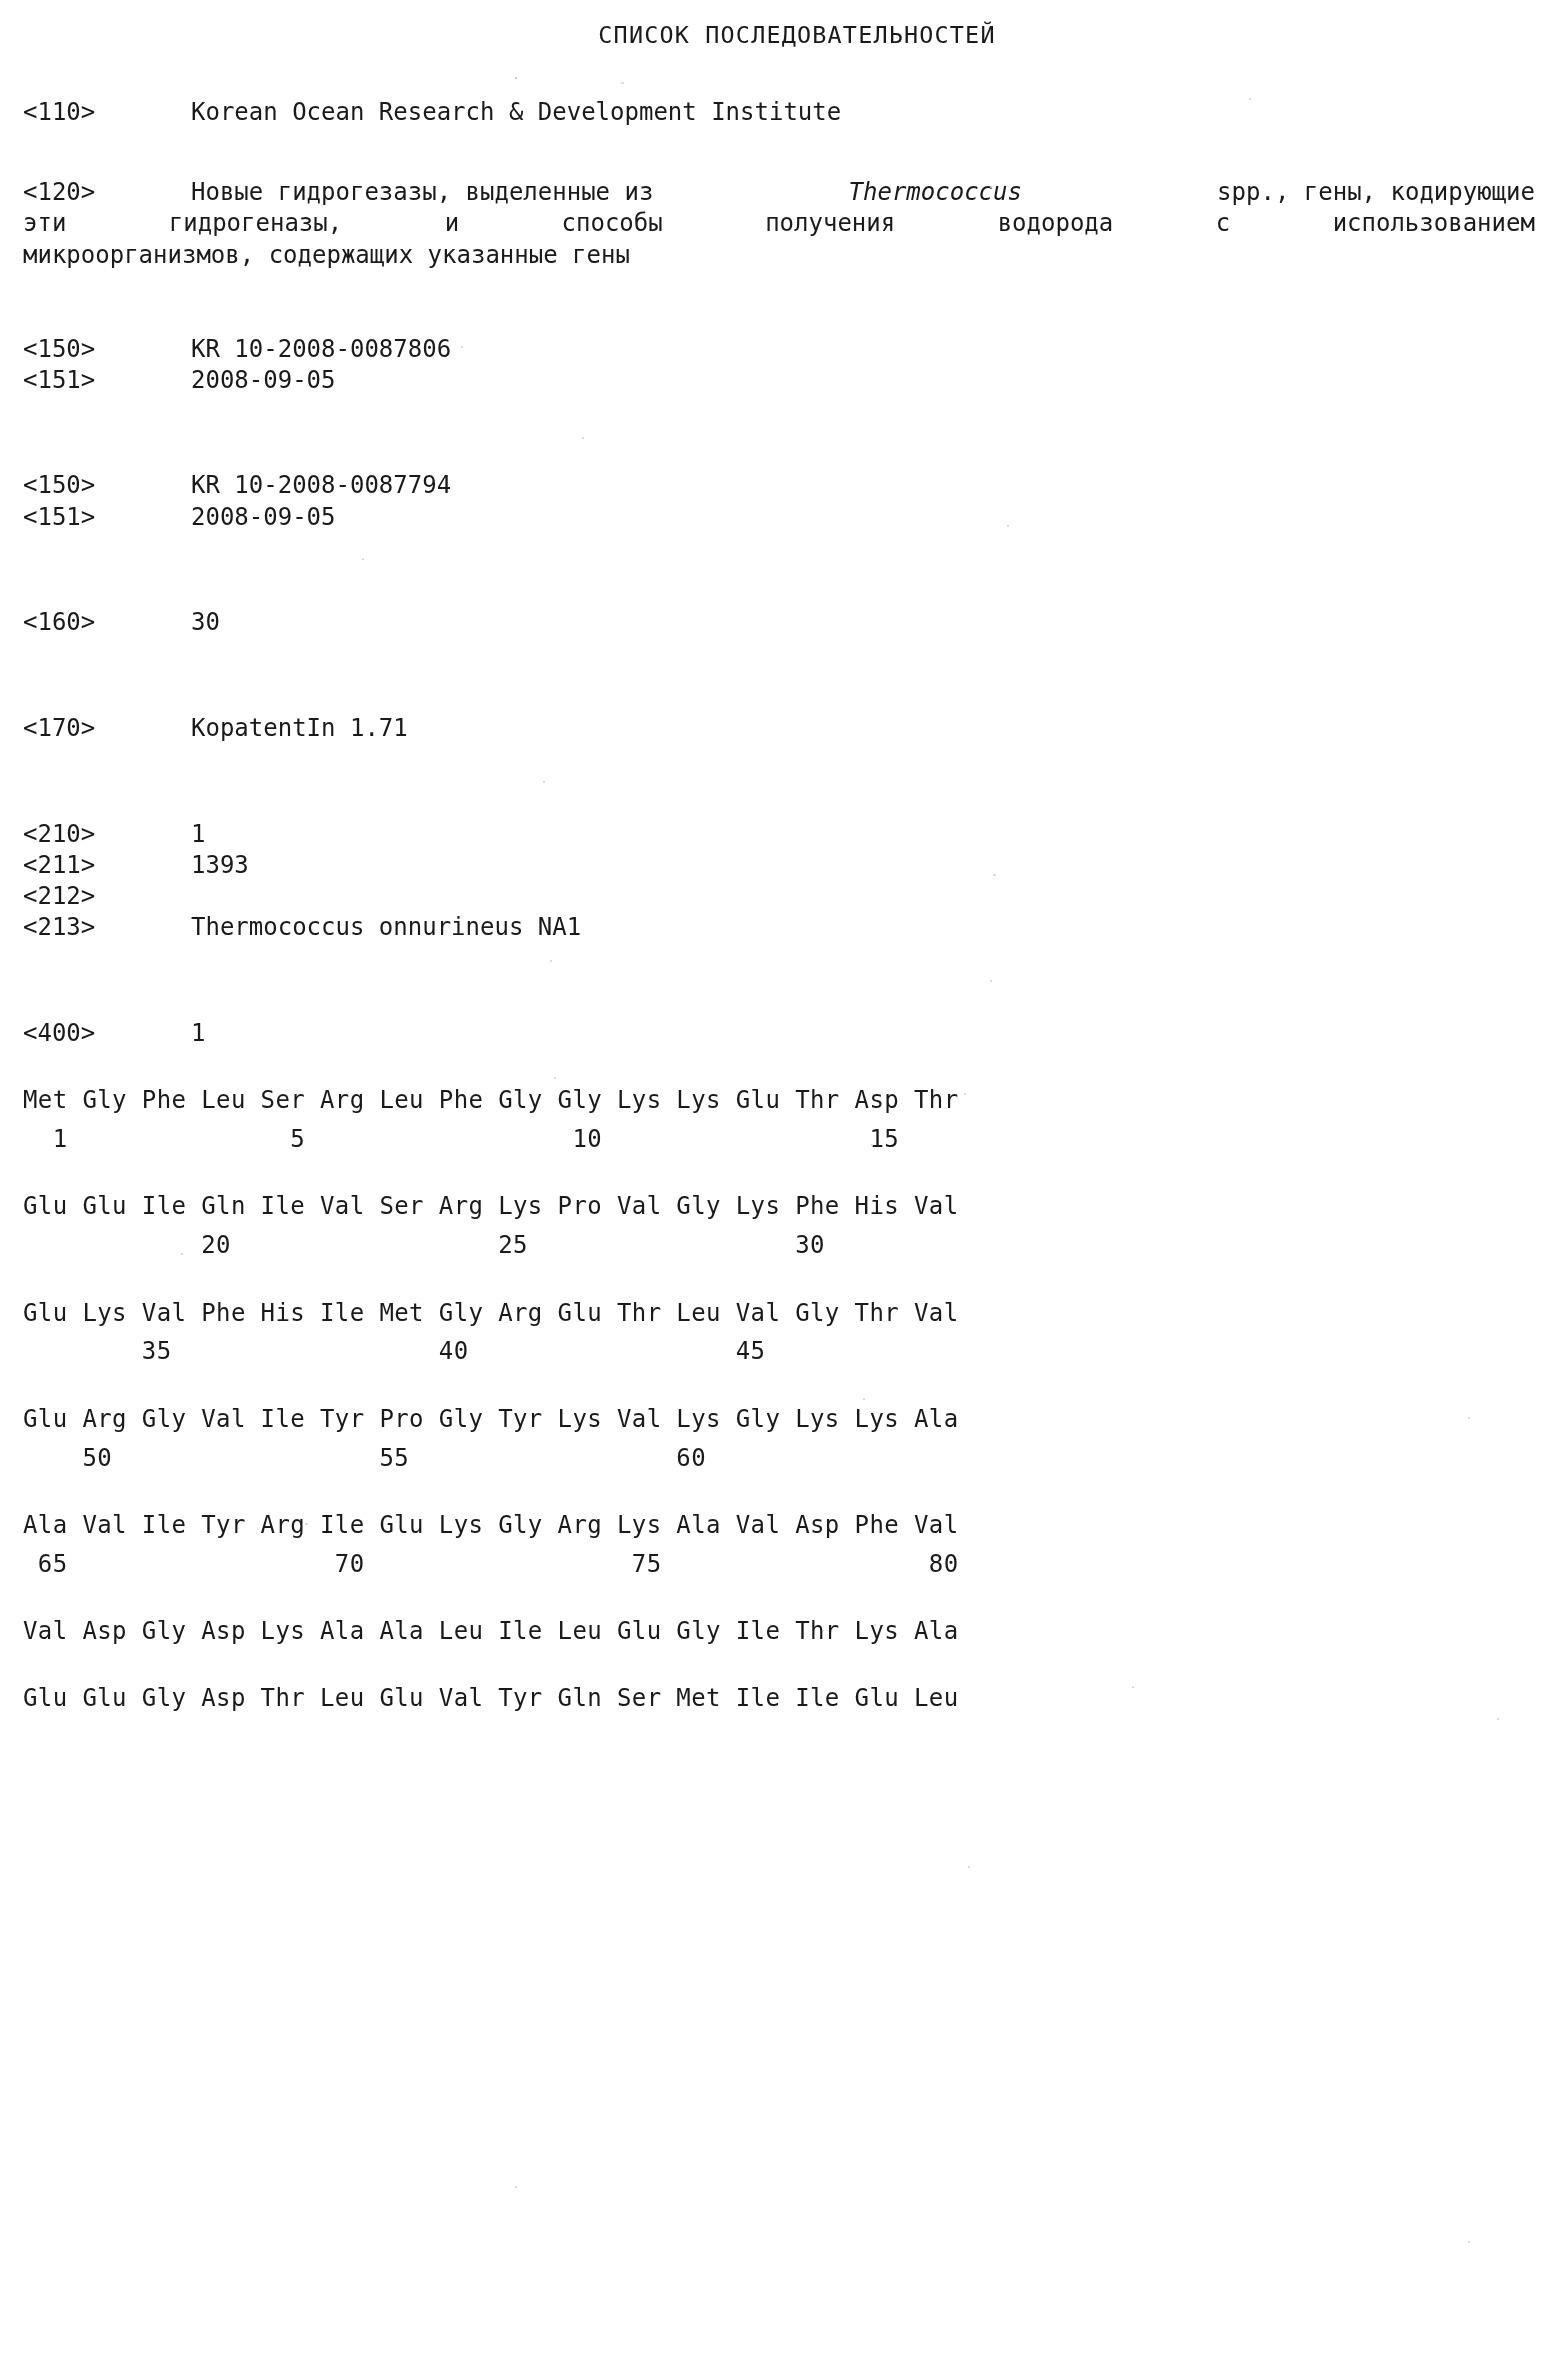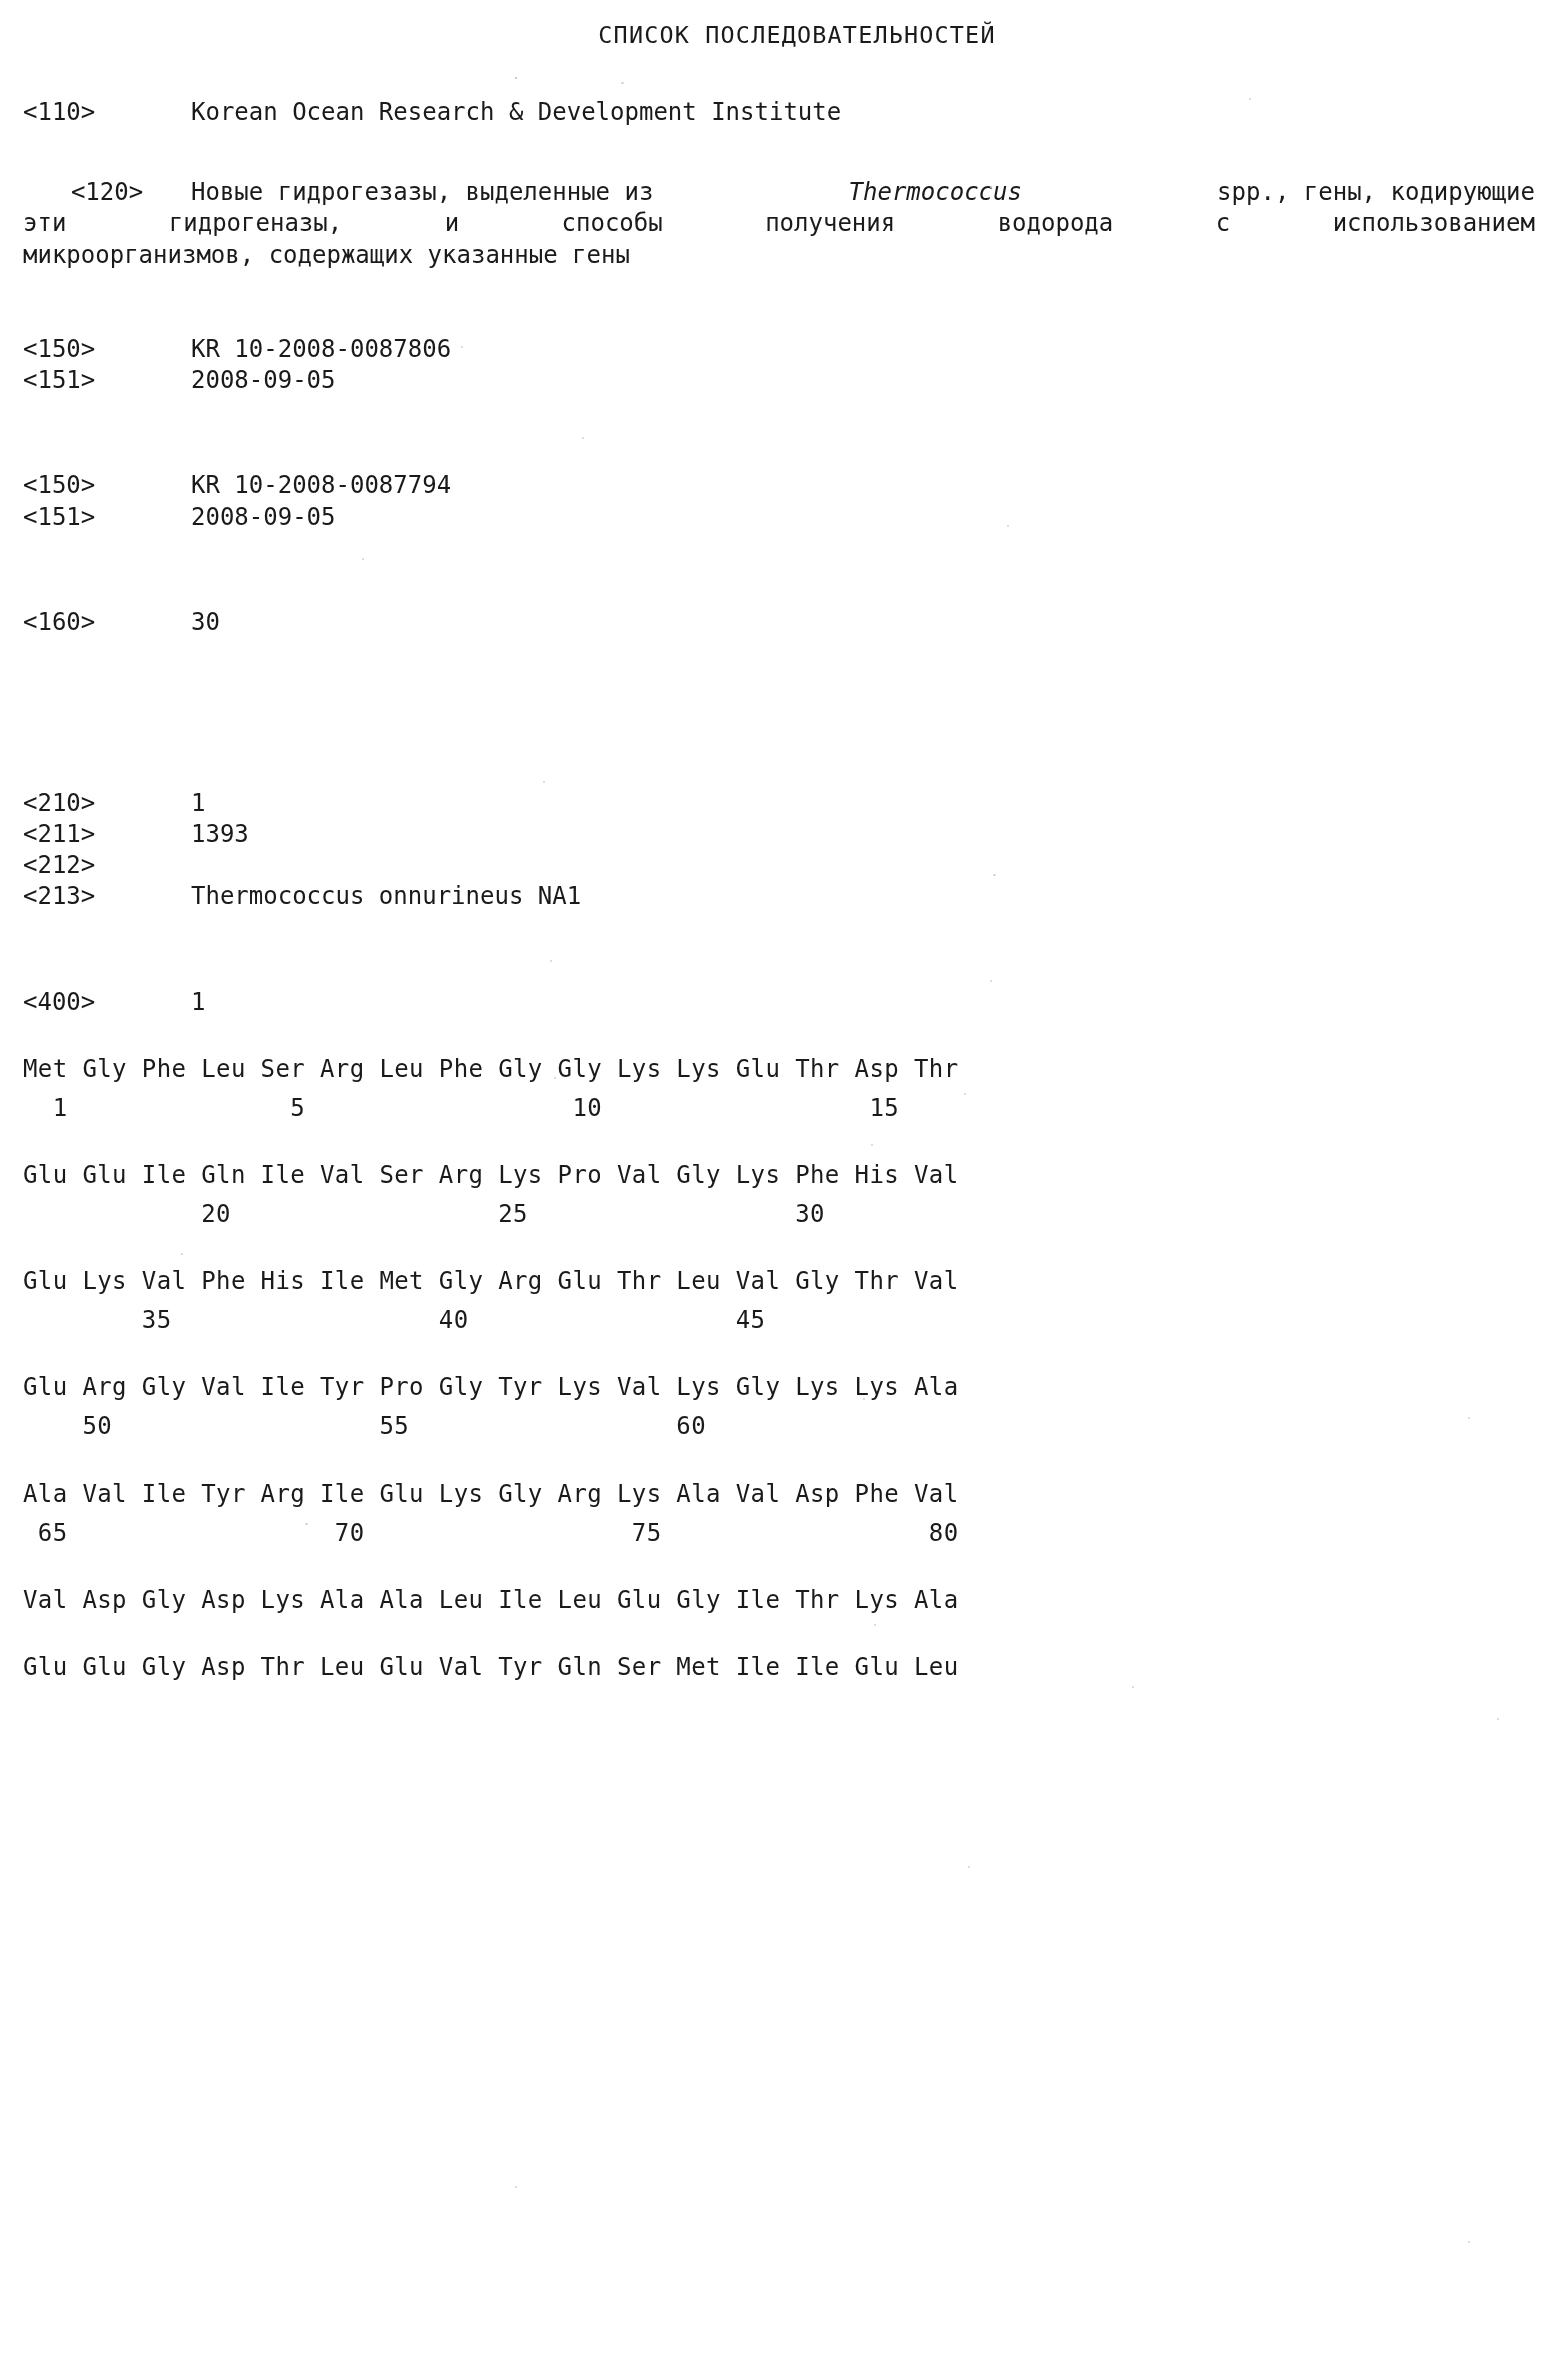--- a/index.html
+++ b/index.html
@@ -61,21 +61,20 @@
 
   
   .title-field {
     font-size: 24px;
     line-height: 1.32;
     margin-left: 11px;
   }
   .title-line {
     display: flex;
     white-space: pre;
-    text-align: center;
   }
   .title-line .lead {
     width: 168px;
     flex: 0 0 168px;
   }
   .title-line .body-justify {
     flex: 1 1 auto;
     display: flex;
     justify-content: space-between;
   }
@@ -207,20 +206,24 @@
   <div class="gap-s"></div>
 
   <div class="field-row block">
     <span class="field-tag">&lt;160&gt;</span>
     <span class="field-value">30</span>
   </div>
 
   <div class="gap-l"></div>
   <div class="gap-s"></div>
 
+  <div class="field-row block">
+    <span class="field-tag">&lt;170&gt;</span>
+    <span class="field-value">KopatentIn 1.71</span>
+  </div>
 
   <div class="gap-l"></div>
   <div class="gap-s"></div>
 
   <div class="field-row block">
     <span class="field-tag">&lt;210&gt;</span>
     <span class="field-value">1</span>
   </div>
   <div class="field-row block">
     <span class="field-tag">&lt;211&gt;</span>

